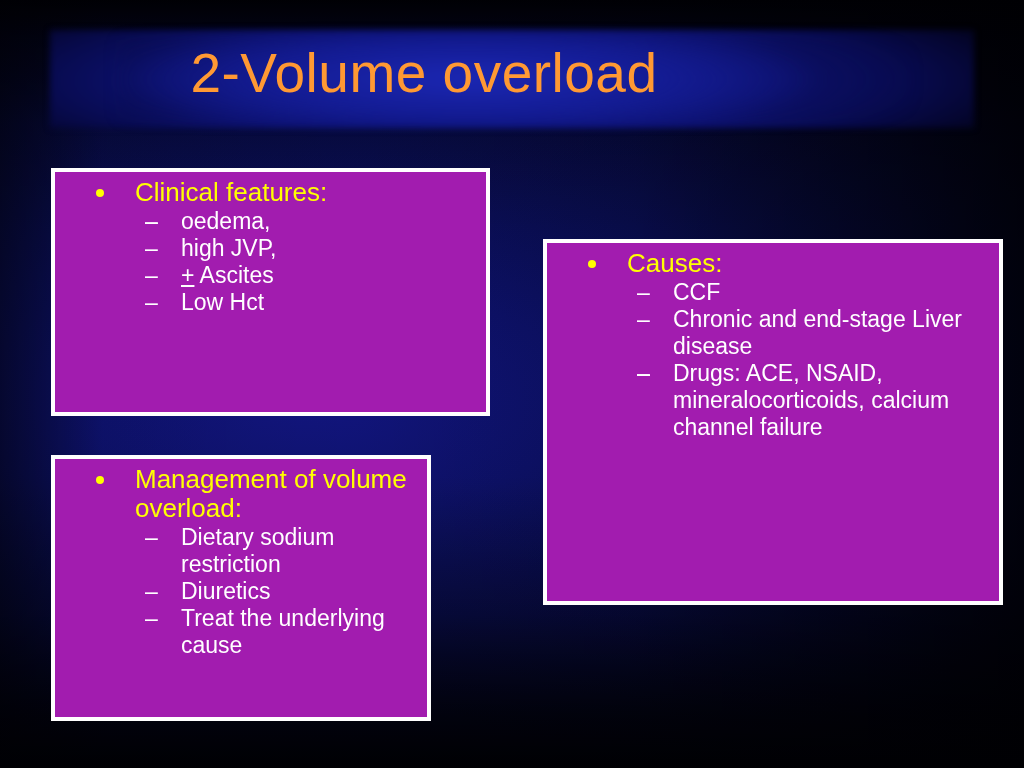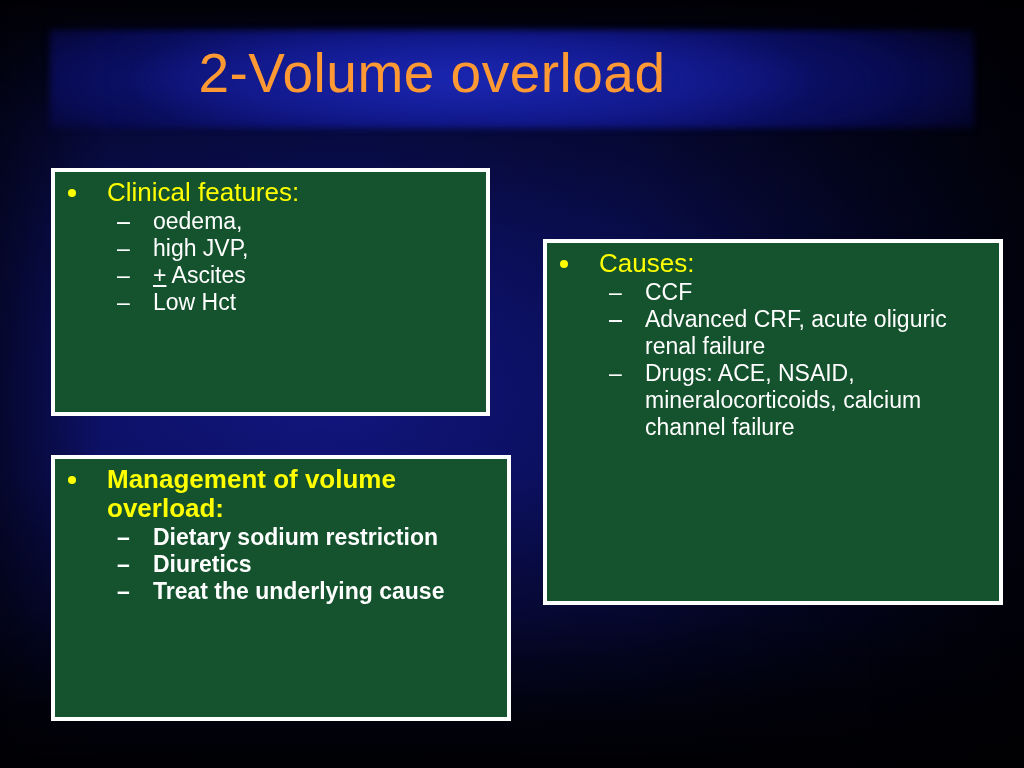--- a/index.html
+++ b/index.html
@@ -90,42 +90,43 @@
       radial-gradient(60% 110% at 44% 50%,
         #1b27b4 0%,
         #141c94 40%,
         rgba(8,10,70,0.25) 75%,
         rgba(4,5,40,0) 100%);
     filter: blur(8px);
   }
 
   .slide-title {
     position: absolute;
-    left: 16px;
+    left: 8px;
     top: 45px;
     width: 832px;
     text-align: center;
     color: #ff9933;
     font-size: 55px;
     font-weight: normal;
     letter-spacing: 0.5px;
     line-height: 1.05;
     white-space: nowrap;
   }
 
   
   .box {
     position: absolute;
-    background: #14532d;
+    background: #a21caf;
     border: 4px solid #ffffff;
     box-sizing: border-box;
     overflow: hidden;
+    padding-left: 28px;
   }
   #box-clinical  { left: 51px;  top: 168px; width: 439px; height: 248px; }
-  #box-mgmt      { left: 51px;  top: 455px; width: 460px; height: 266px; font-weight: bold; }
+  #box-mgmt      { left: 51px;  top: 455px; width: 380px; height: 266px; }
   #box-causes    { left: 543px; top: 239px; width: 460px; height: 366px; }
 
   .box-inner {
     padding: 6px 8px 6px 6px;
   }
 
   
   .l1 {
     position: relative;
     color: #ffff00;
@@ -236,27 +237,27 @@
         <span class="bullet"></span>
         <span>Causes:</span>
       </div>
 
       <div class="l2">
         <span class="dash">–</span>
         <span>CCF</span>
       </div>
       <div class="l2">
         <span class="dash">–</span>
-      </div>
-      <div class="l2">
-        <span class="dash">–</span>
-      </div>
-      <div class="l2">
-        <span class="dash">–</span>
-        <span>Advanced CRF, acute oliguric renal failure</span>
+        <span>Chronic and end-stage Liver disease</span>
+      </div>
+      <div class="l2">
+        <span class="dash">–</span>
+      </div>
+      <div class="l2">
+        <span class="dash">–</span>
       </div>
       <div class="l2">
         <span class="dash">–</span>
         <span>Drugs: ACE, NSAID, mineralocorticoids, calcium channel failure</span>
       </div>
     </div>
   </div>
 
 </div>
 

